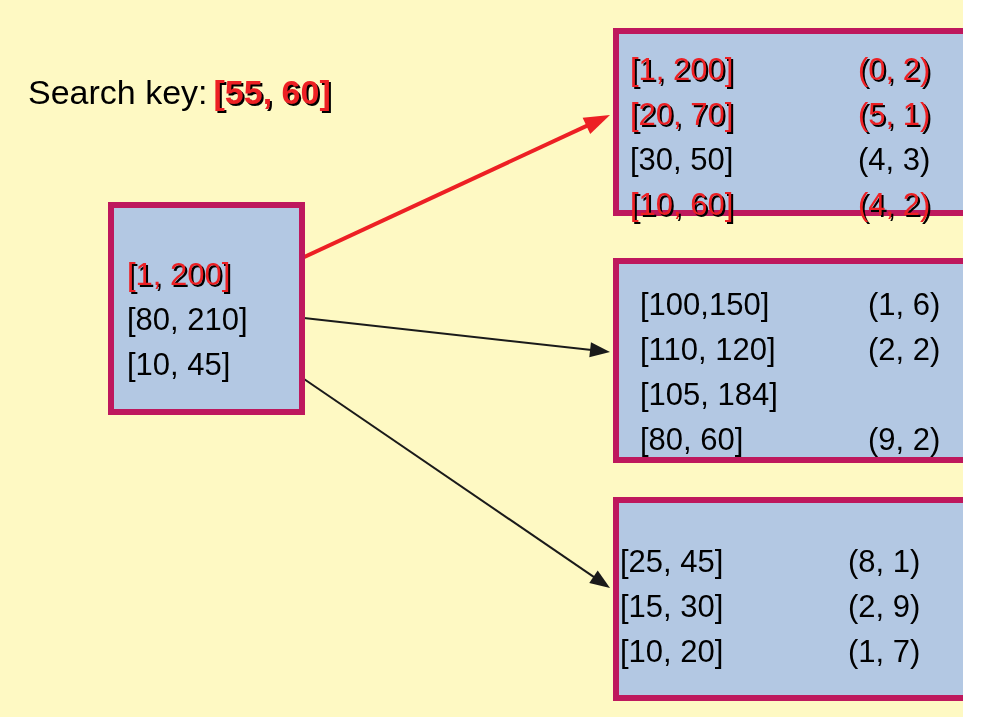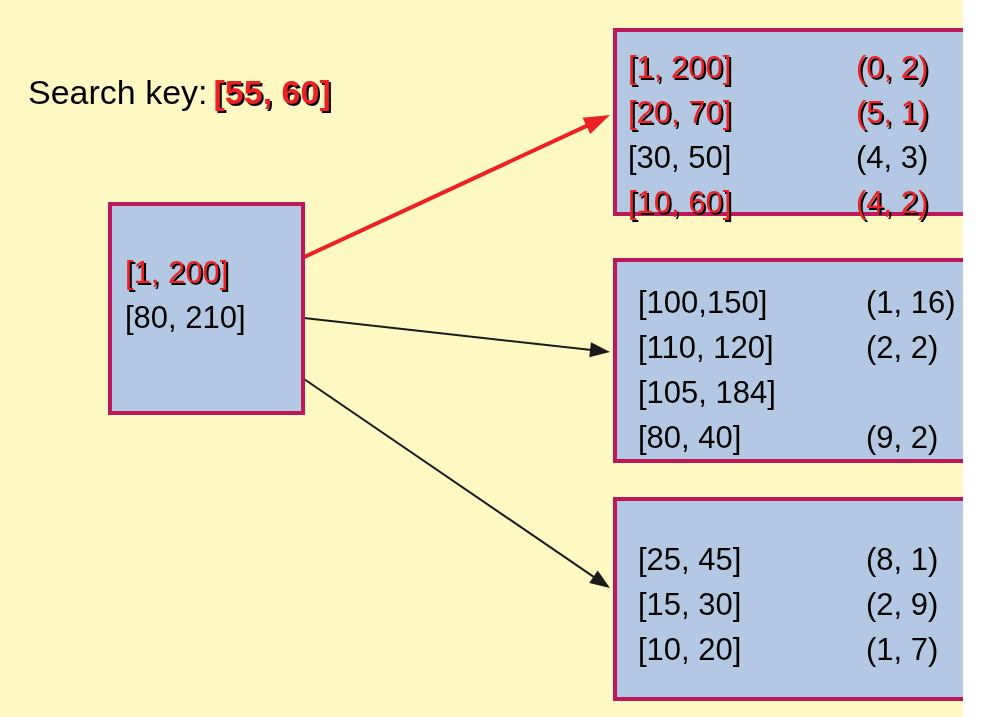--- a/index.html
+++ b/index.html
@@ -36,21 +36,21 @@
     color: #ed2024;
     font-weight: bold;
     text-shadow: 2px 2px 0 #000000;
     margin-left: 6px;
   }
 
   
   .node-box {
     position: absolute;
     background: #b3c8e3;
-    border: 4px solid #be185d;
+    border: 6px solid #be185d;
     box-sizing: border-box;
   }
 
   #root-node {
     left: 108px;
     top: 202px;
     width: 197px;
     height: 213px;
   }
   #child-node-0 {
@@ -84,21 +84,21 @@
   #child-node-0 .rows {
     top: 13px;
     padding-left: 11px;
   }
   #child-node-1 .rows {
     top: 18px;
     padding-left: 21px;
   }
   #child-node-2 .rows {
     top: 36px;
-    padding-left: 21px;
+    padding-left: 1px;
   }
 
   .entry-row {
     display: flex;
     align-items: baseline;
     font-size: 31px;
     line-height: 45px;
     color: #000000;
     white-space: pre;
   }
@@ -145,37 +145,38 @@
       <line x1="277" y1="315" x2="591.7125392820054" y2="349.9680599202228" stroke="#1a1a1a" stroke-width="2" stroke-linecap="butt"></line>
       <polygon points="610,352 589.2940888609662,357.2454974885552 590.950561752089,342.3372414684509" fill="#1a1a1a"></polygon>
       <line x1="263" y1="351" x2="594.8057593336341" y2="577.6223774123091" stroke="#1a1a1a" stroke-width="2" stroke-linecap="butt"></line>
       <polygon points="610,588 589.2545118078804,582.9132800676048 597.7145302217589,570.5266708287195" fill="#1a1a1a"></polygon>
     </svg>
 
   <div class="node-box" id="root-node">
     <div class="rows" id="root-rows">
         <div class="entry-row highlight"><span class="key">[1, 200]</span></div>
         <div class="entry-row"><span class="key">[80, 210]</span></div>
+        <div class="entry-row"><span class="key">[10, 45]</span></div>
       </div>
   </div>
 
   <div class="node-box" id="child-node-0">
     <div class="rows" id="child-rows-0">
         <div class="entry-row highlight"><span class="key">[1, 200]</span><span class="val">(0, 2)</span></div>
         <div class="entry-row highlight"><span class="key">[20, 70]</span><span class="val">(5, 1)</span></div>
         <div class="entry-row"><span class="key">[30, 50]</span><span class="val">(4, 3)</span></div>
         <div class="entry-row highlight"><span class="key">[10, 60]</span><span class="val">(4, 2)</span></div>
       </div>
   </div>
   <div class="node-box" id="child-node-1">
     <div class="rows" id="child-rows-1">
-        <div class="entry-row"><span class="key">[100,150]</span><span class="val">(1, 16)</span></div>
+        <div class="entry-row"><span class="key">[100,150]</span><span class="val">(1, 6)</span></div>
         <div class="entry-row"><span class="key">[110, 120]</span><span class="val">(2, 2)</span></div>
         <div class="entry-row"><span class="key">[105, 184]</span></div>
-        <div class="entry-row"><span class="key">[80, 40]</span><span class="val">(9, 2)</span></div>
+        <div class="entry-row"><span class="key">[80, 60]</span><span class="val">(9, 2)</span></div>
       </div>
   </div>
   <div class="node-box" id="child-node-2">
     <div class="rows" id="child-rows-2">
         <div class="entry-row"><span class="key">[25, 45]</span><span class="val">(8, 1)</span></div>
         <div class="entry-row"><span class="key">[15, 30]</span><span class="val">(2, 9)</span></div>
         <div class="entry-row"><span class="key">[10, 20]</span><span class="val">(1, 7)</span></div>
       </div>
   </div>
 

